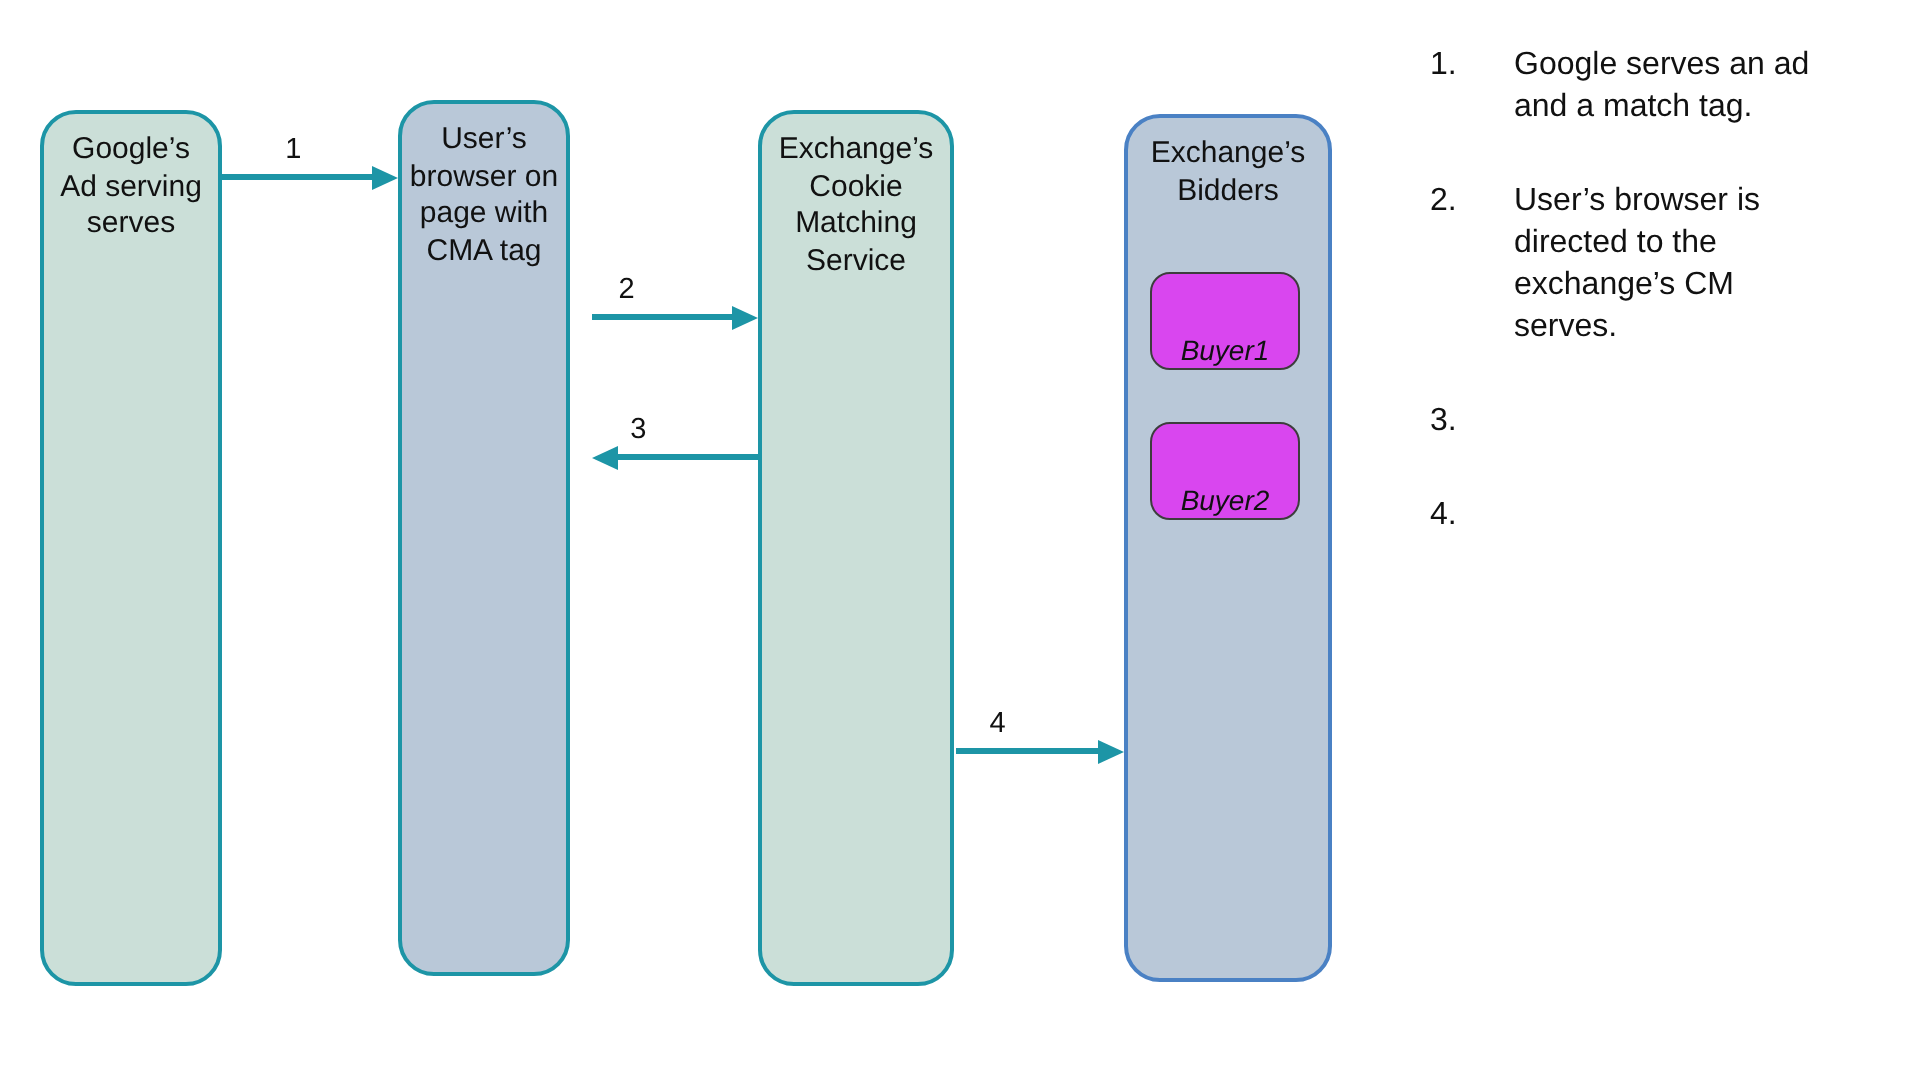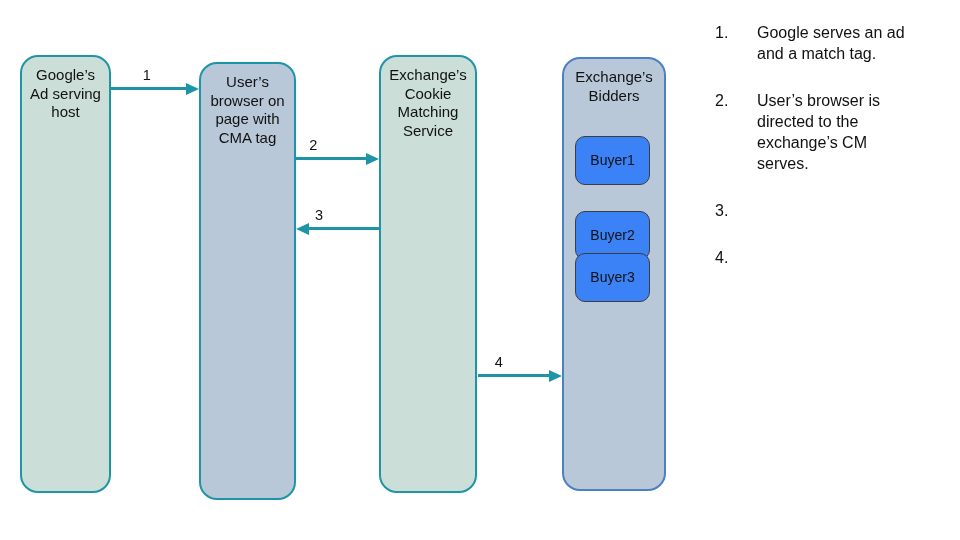--- a/index.html
+++ b/index.html
@@ -10,28 +10,28 @@
 
   
   .node {
     position:absolute; box-sizing:border-box;
     border:2px solid #1d95a6; border-radius:18px;
     background:#cbdfd8; text-align:center;
     font-size:15px; line-height:18.5px; padding-top:9px;
   }
   .node-label { white-space:pre-line; }
   .node-google   { left:20px;  top:55px; width:91px;  height:438px; }
-  .node-browser  { left:199px; top:62px; width:97px;  height:438px; background:#b9c8d8; }
+  .node-browser  { left:199px; top:50px; width:86px;  height:438px; background:#b9c8d8; }
   .node-cm       { left:379px; top:55px; width:98px;  height:438px; }
   .node-bidders  { left:562px; top:57px; width:104px; height:434px; background:#b9c8d8; border-color:#4a81c4; }
 
   .buyer {
     position:absolute; left:11px; width:75px; height:49px; box-sizing:border-box;
-    background:#3b82f6; border:1.5px solid #3d3d3d; border-radius:10px;
-    display:flex; align-items:center; justify-content:center; font-size:14px;
+    background:#d946ef; border:1.5px solid #3d3d3d; border-radius:10px;
+    display:flex; align-items:flex-end; justify-content:center; font-size:14px;font-style:italic;
   }
   .buyer-1 { top:77px; }
   .buyer-2 { top:152px; }
   .buyer-3 { top:194px; }
   .buyer-n { top:327px; }
 
   
   .arrow { position:absolute; height:26px; }
   .arrow .line { position:absolute; top:20px; height:3px; background:#1d95a6; left:0; right:11px; }
   .arrow.dir-left .line { left:11px; right:0; }
@@ -61,21 +61,21 @@
   .step-text { }
 </style>
 </head>
 <body>
 
 <div class="canvas">
 
   <div class="node node-google">
     <div class="node-label">Google’s
 Ad serving
-host</div>
+serves</div>
   </div>
 
   <div class="node node-browser">
     <div class="node-label">User’s
 browser on
 page with
 CMA tag</div>
   </div>
 
   <div class="node node-cm">
@@ -86,23 +86,20 @@
   </div>
 
   <div class="node node-bidders">
     <div class="node-label">Exchange’s
 Bidders</div>
     <div class="buyer buyer-1">
       <span>Buyer1</span>
     </div>
     <div class="buyer buyer-2">
       <span>Buyer2</span>
-    </div>
-    <div class="buyer buyer-3">
-      <span>Buyer3</span>
     </div>
   </div>
 
   <div class="arrow arrow-1 dir-right">
     <span class="num">1</span>
     <span class="line"></span>
     <span class="head"></span>
   </div>
 
   <div class="arrow arrow-2 dir-right">

